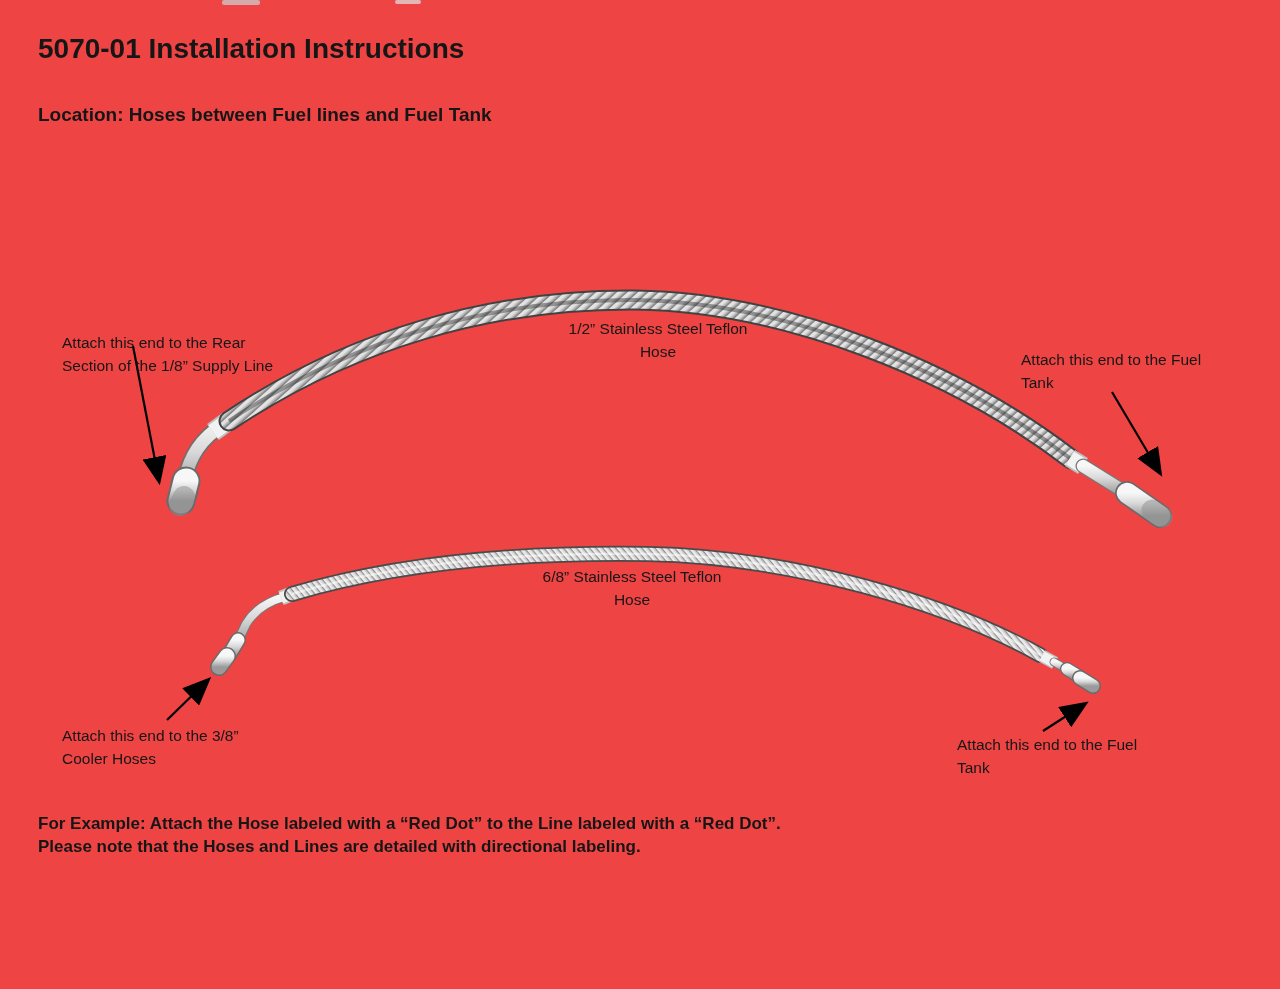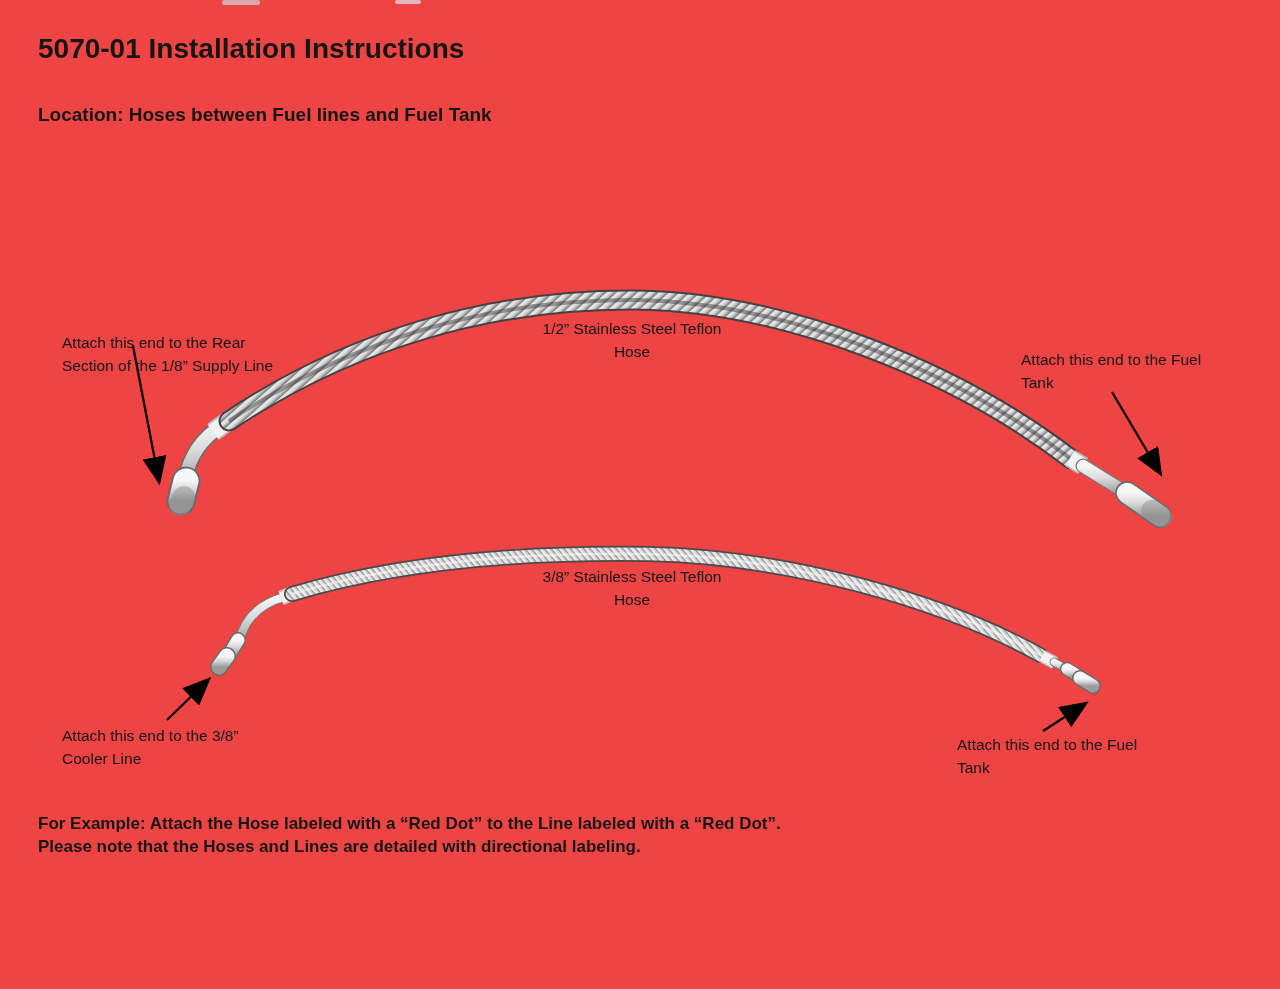--- a/index.html
+++ b/index.html
@@ -132,36 +132,36 @@
     </g>
   </svg>
 
   <div class="abs doc-title">5070-01 Installation Instructions</div>
   <div class="abs doc-subtitle">Location: Hoses between Fuel lines and Fuel Tank</div>
 
   <div class="abs callout" style="left:62px; top:295px;margin-top:36px;">
     <div>Attach this end to the Rear</div>
     <div>Section of the 1/8” Supply Line</div>
   </div>
-  <div class="abs hose-label" style="left:482px; top:317px;">
+  <div class="abs hose-label" style="left:508px; top:317px;">
     <div>1/2” Stainless Steel Teflon</div>
     <div>Hose</div>
   </div>
   <div class="abs callout" style="left:1021px; top:348px;">
     <div>Attach this end to the Fuel</div>
     <div>Tank</div>
   </div>
 
   <div class="abs hose-label" style="left:482px; top:565px;">
-    <div>3/8” Stainless Steel Teflon</div>
+    <div>6/8” Stainless Steel Teflon</div>
     <div>Hose</div>
   </div>
   <div class="abs callout" style="left:62px; top:724px;">
     <div>Attach this end to the 3/8”</div>
-    <div>Cooler Line</div>
+    <div>Cooler Hoses</div>
   </div>
   <div class="abs callout" style="left:957px; top:733px;">
     <div>Attach this end to the Fuel</div>
     <div>Tank</div>
   </div>
 
   <div class="abs footnote">
     <div>For Example: Attach the Hose labeled with a “Red Dot” to the Line labeled with a “Red Dot”.</div>
     <div>Please note that the Hoses and Lines are detailed with directional labeling.</div>
   </div>

